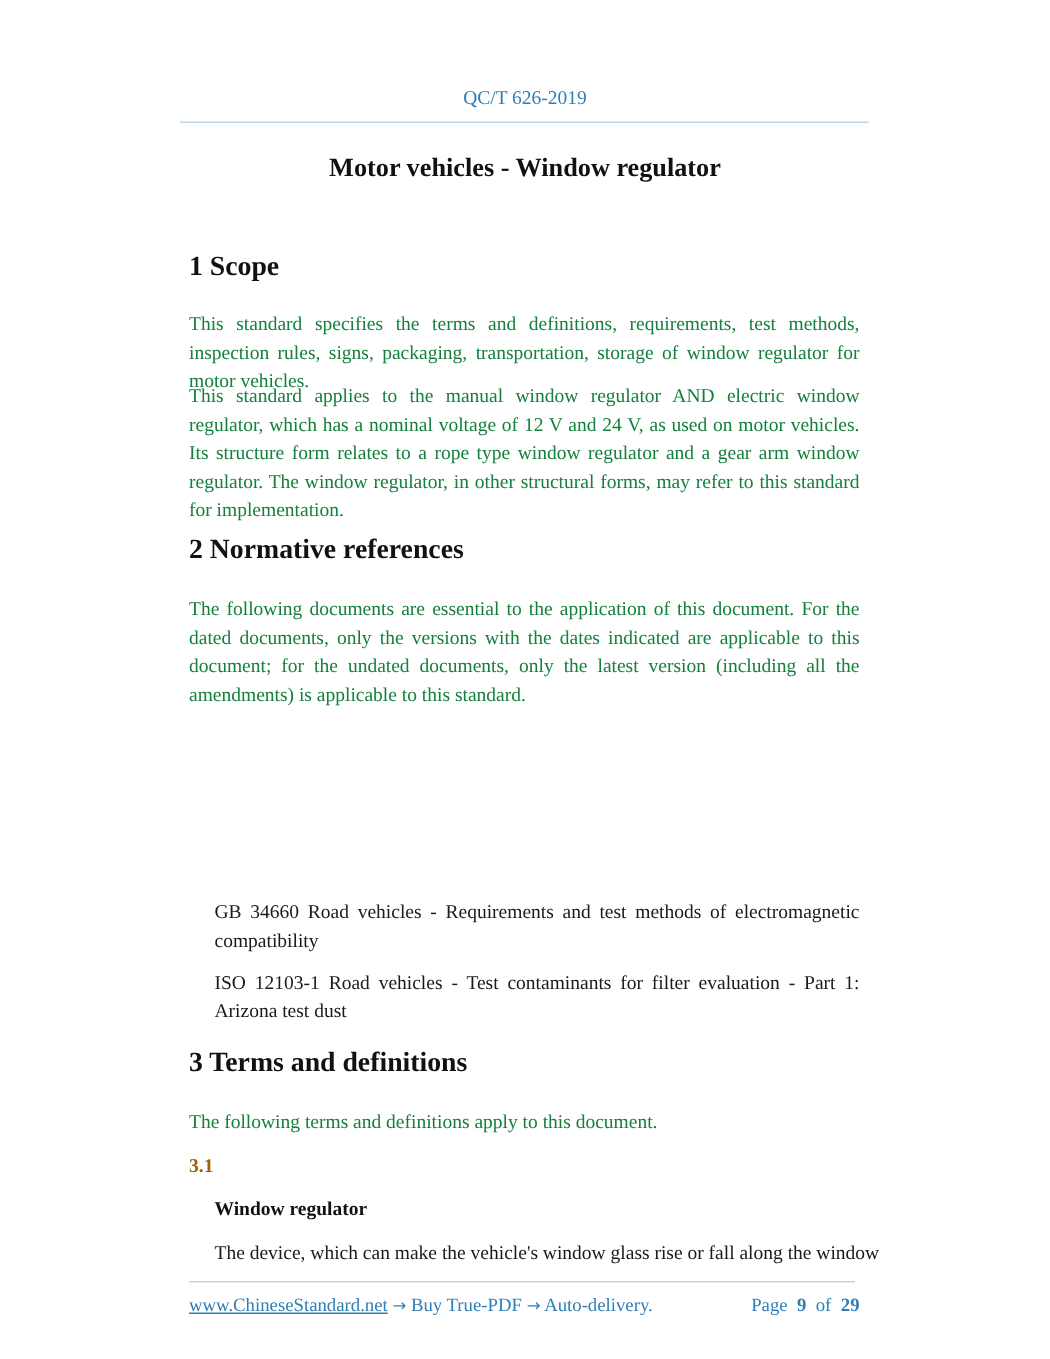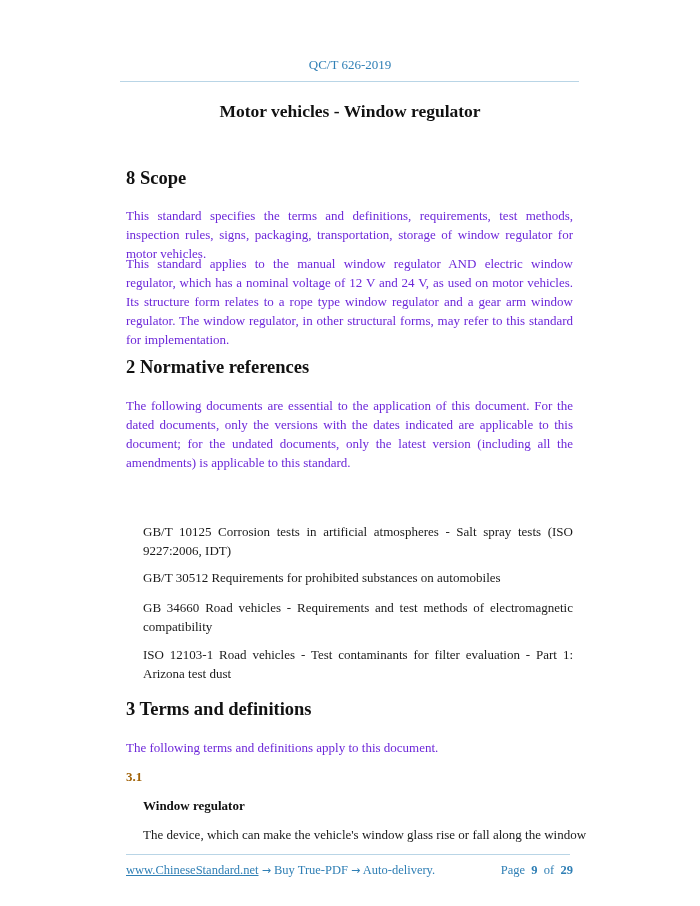--- a/index.html
+++ b/index.html
@@ -54,21 +54,21 @@
       left: 126px;
     }
     p.body {
       margin: 0;
       position: absolute;
       left: 126px;
       width: 447px;
       font-size: 13px;
       line-height: 19px;
       text-align: justify;
-      color: #6d28d9;
+      color: #15803d;
     }
     p.ref {
       margin: 0;
       position: absolute;
       left: 143px;
       width: 430px;
       font-size: 13px;
       line-height: 19px;
       text-align: justify;
       color: #1a1a1a;
@@ -132,29 +132,27 @@
 </head>
 <body>
 
 <div class="page">
 
   <div class="header-code">QC/T 626-2019</div>
   <div class="header-rule"></div>
 
   <div class="doc-title">Motor vehicles - Window regulator</div>
 
-  <h2 style="top:151px;">8 Scope</h2>
+  <h2 style="top:151px;">1 Scope</h2>
   <p class="body" style="top:189px;">This standard specifies the terms and definitions, requirements, test methods, inspection rules, signs, packaging, transportation, storage of window regulator for motor vehicles.</p>
   <p class="body" style="top:237px;">This standard applies to the manual window regulator AND electric window regulator, which has a nominal voltage of 12 V and 24 V, as used on motor vehicles. Its structure form relates to a rope type window regulator and a gear arm window regulator. The window regulator, in other structural forms, may refer to this standard for implementation.</p>
 
   <h2 style="top:340px;">2 Normative references</h2>
   <p class="body" style="top:379px;">The following documents are essential to the application of this document. For the dated documents, only the versions with the dates indicated are applicable to this document; for the undated documents, only the latest version (including all the amendments) is applicable to this standard.</p>
 
-  <p class="ref" style="top:505px;">GB/T 10125 Corrosion tests in artificial atmospheres - Salt spray tests (ISO 9227:2006, IDT)</p>
-  <p class="ref" style="top:551px;">GB/T 30512 Requirements for prohibited substances on automobiles</p>
   <p class="ref" style="top:581px;">GB 34660 Road vehicles - Requirements and test methods of electromagnetic compatibility</p>
   <p class="ref" style="top:628px;font-family:Liberation Serif, serif;">ISO 12103-1 Road vehicles - Test contaminants for filter evaluation - Part 1: Arizona test dust</p>
 
   <h2 style="top:682px;">3 Terms and definitions</h2>
   <p class="body" style="top:721px;">The following terms and definitions apply to this document.</p>
 
   <div class="sub-num" style="top:752px;">3.1</div>
   <div class="term-title" style="top:781px;">Window regulator</div>
   <div class="term-def" style="top:808px;font-family:Liberation Serif, serif;">The device, which can make the vehicle's window glass rise or fall along the window</div>
 

